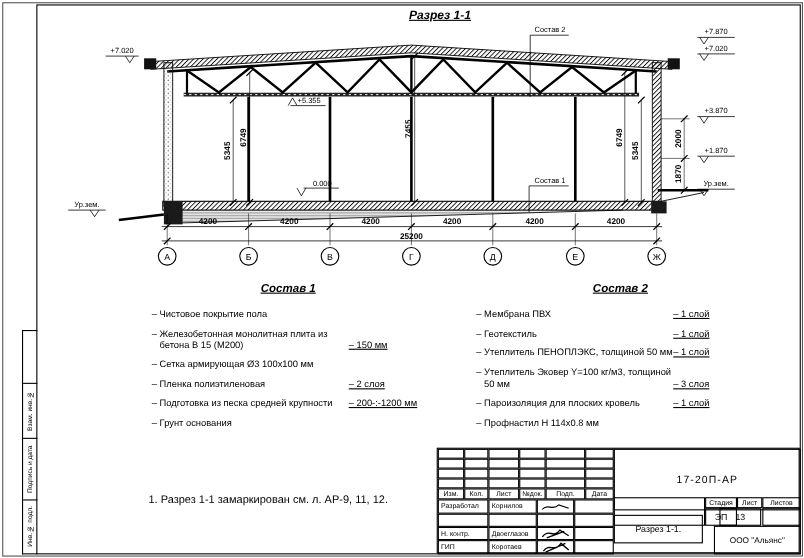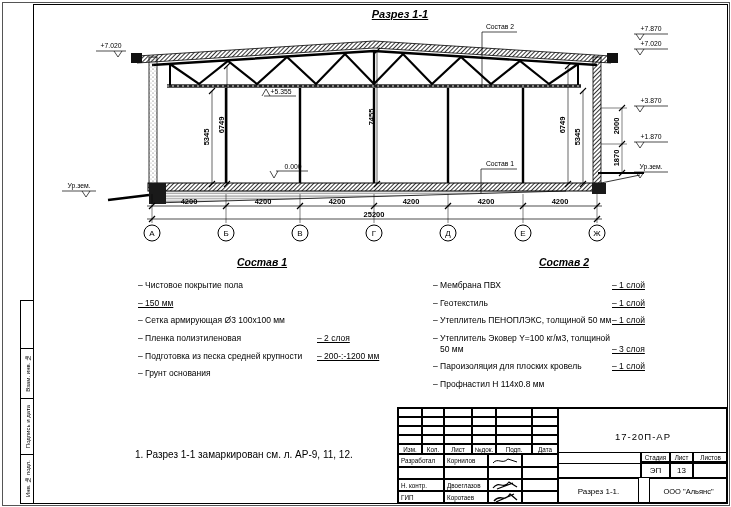--- a/index.html
+++ b/index.html
@@ -234,20 +234,21 @@
 
   <div class="drawing-title">Разрез 1-1</div>
 
   <div class="sostav sostav1">
     <div class="sostav-h">Состав 1</div>
     <div class="sitem">
         <div class="sname">– Чистовое покрытие пола</div>
         <div class="sval"></div>
       </div>
     <div class="sitem">
+        <div class="sname">– Железобетонная  монолитная плита из бетона В 15 (М200)</div>
         <div class="sval">– 150 мм</div>
       </div>
     <div class="sitem">
         <div class="sname">– Сетка армирующая Ø3 100х100 мм</div>
         <div class="sval"></div>
       </div>
     <div class="sitem">
         <div class="sname">– Пленка полиэтиленовая</div>
         <div class="sval">– 2 слоя</div>
       </div>
@@ -353,18 +354,18 @@
         </svg>
       </div>
     <div class="tb-cell" style="left:124px;top:83px;width:36px;height:13px;"></div>
 
     <div class="tb-cell docnum" style="left:160px;top:0;width:170px;height:56px;">17-20П-АР</div>
     <div class="tb-cell" style="left:160px;top:44px;width:83px;height:26px;"></div>
     <div class="tb-cell lbl" style="left:243px;top:44px;width:29px;height:10px;">Стадия</div>
     <div class="tb-cell lbl" style="left:272px;top:44px;width:23px;height:10px;">Лист</div>
     <div class="tb-cell lbl" style="left:295px;top:44px;width:35px;height:10px;">Листов</div>
     <div class="tb-cell" style="left:243px;top:54px;width:29px;height:16px;font-size:8px;">ЭП</div>
-    <div class="tb-cell" style="left:272px;top:54px;width:23px;height:16px;font-size:8px;">13</div>
+    <div class="tb-cell" style="left:256px;top:54px;width:38px;height:16px;font-size:8px;">13</div>
     <div class="tb-cell" style="left:295px;top:54px;width:35px;height:16px;font-size:8px;"></div>
-    <div class="tb-cell" style="left:160px;top:70px;width:81px;height:26px;font-size:8px;">Разрез 1-1.</div>
+    <div class="tb-cell" style="left:160px;top:60px;width:81px;height:26px;font-size:8px;">Разрез 1-1.</div>
     <div class="tb-cell" style="left:251px;top:70px;width:79px;height:26px;font-size:7.5px;">ООО "Альянс"</div>
   </div>
 </div>
 
 </body></html>

